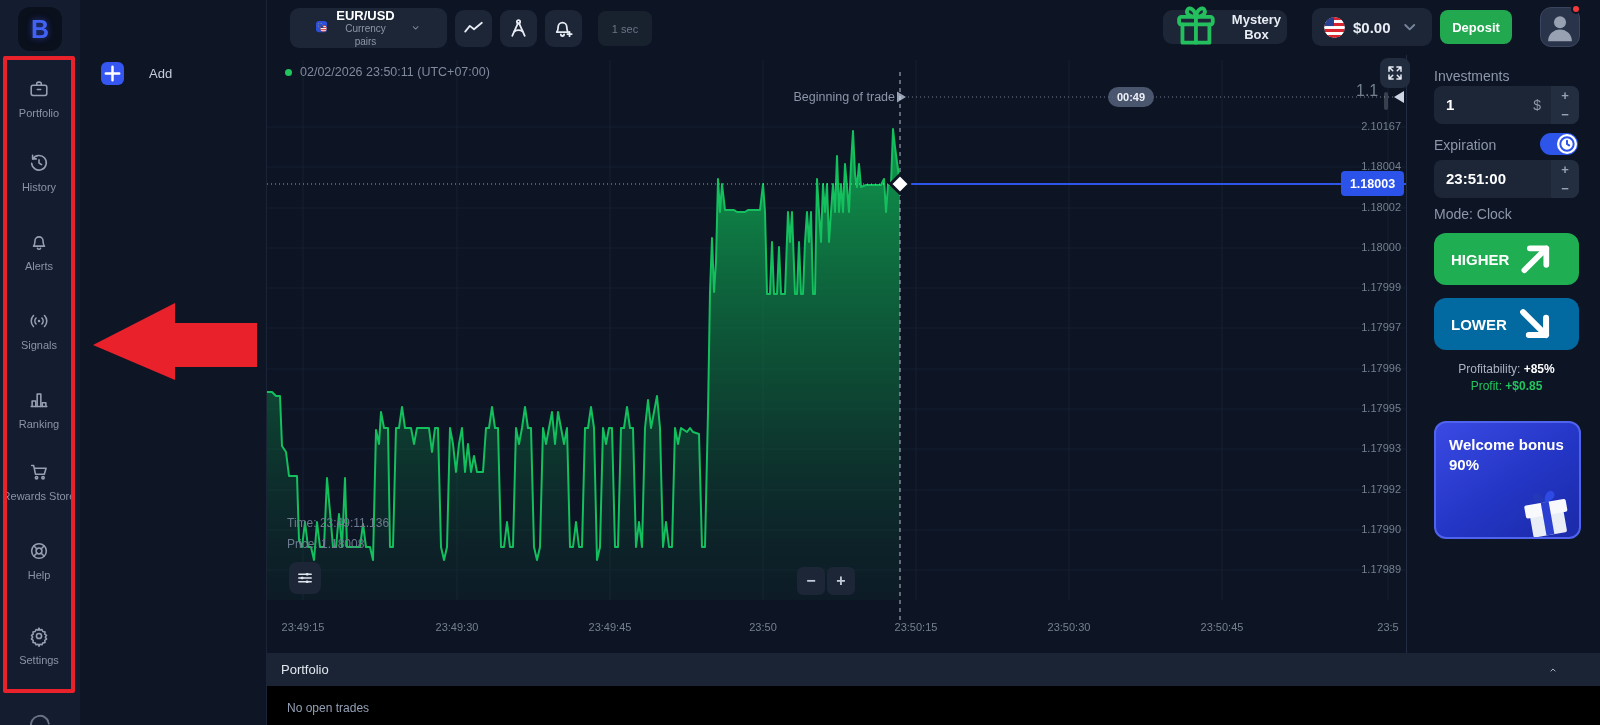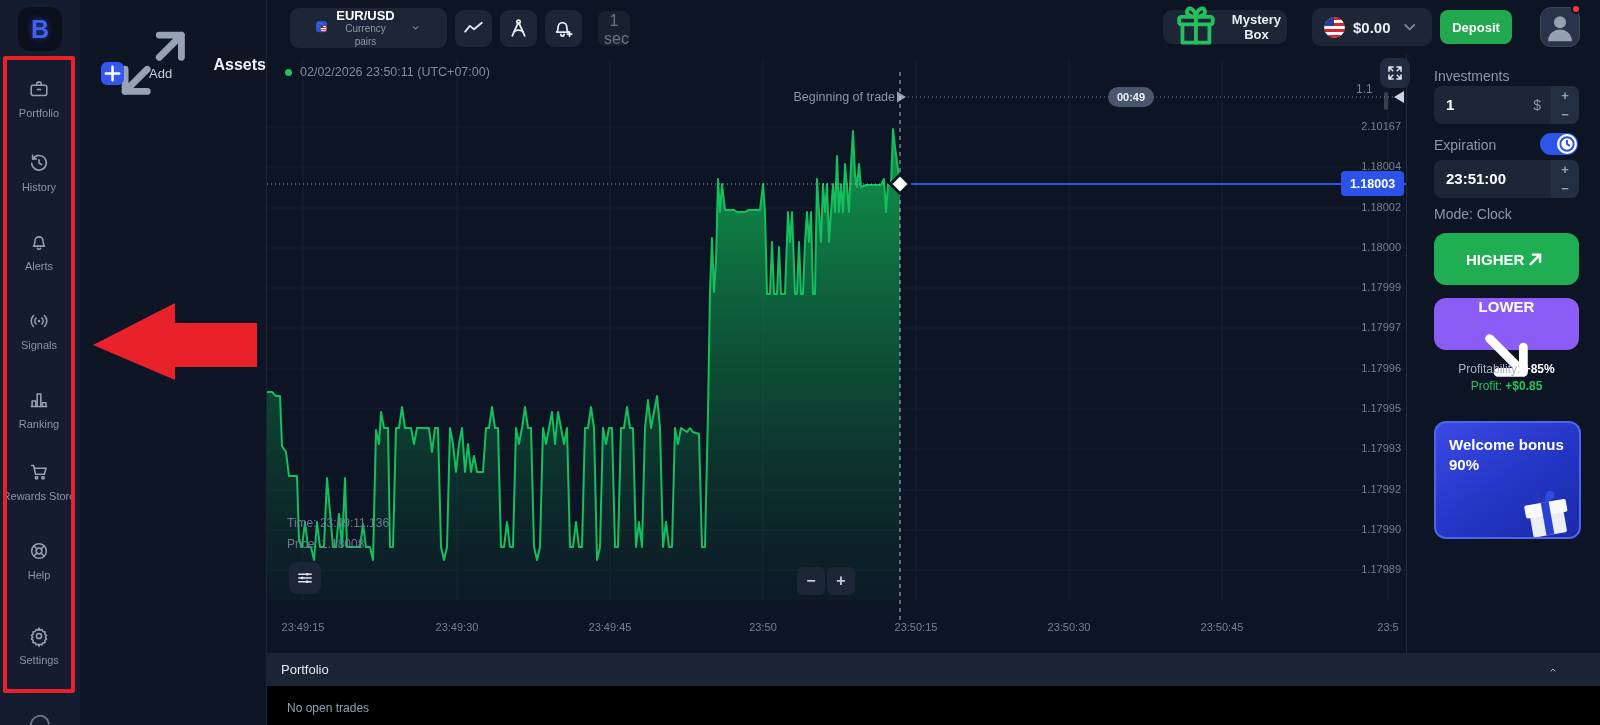--- a/index.html
+++ b/index.html
@@ -53,35 +53,35 @@
   .ov{position:absolute;z-index:6;}
   .plabel{width:62px;text-align:right;font-size:11px;color:#74808f;}
   .tlabel{width:60px;text-align:center;font-size:11px;color:#74808f;}
   .date-row{display:flex;align-items:center;gap:8px;font-size:12.5px;color:#7f8a9d;}
   .live-dot{width:7px;height:7px;border-radius:50%;background:#21c55e;}
   .begin-label{right:705px;top:90px;font-size:12.5px;color:#8b95a8;}
   .cd-badge{left:1108px;top:87px;width:46px;height:20px;border-radius:10px;background:rgba(86,97,122,.85);
             color:#eef1f8;font-size:11px;font-weight:bold;display:flex;align-items:center;justify-content:center;}
   .price-badge{left:1341px;top:171px;width:63px;height:25px;border-radius:4px;background:#2b53ea;color:#fff;
                font-size:12.5px;font-weight:bold;display:flex;align-items:center;justify-content:center;}
-  .partial-label{left:1356px;top:82px;font-size:12px;color:#74808f;}
+  .partial-label{left:1356px;top:82px;font-size:16px;color:#74808f;}
   .scroll-thumb{left:1384px;top:92px;width:4px;height:18px;border-radius:2px;background:rgba(255,255,255,.18);}
   .tooltip-line{left:287px;font-size:12px;color:#6d7a8e;}
 
   
   .btn-dark{background:#1c2636;border:none;border-radius:9px;color:#e8ecf4;cursor:pointer;}
   .icon-btn{position:absolute;top:10px;width:37px;height:37px;display:flex;align-items:center;justify-content:center;z-index:6;}
   .icon-btn svg{width:20px;height:20px;}
   .pair-btn{position:absolute;left:290px;top:8px;width:157px;height:40px;display:flex;align-items:center;gap:9px;padding:0 26px;z-index:6;}
   .pair-txt{display:flex;flex-direction:column;align-items:flex-start;line-height:13px;}
   .pair-txt b{font-size:13px;color:#fff;}
   .pair-txt small{font-size:10px;color:#8d97aa;}
   .chev svg{width:14px;height:14px;}
-  .interval-btn{position:absolute;left:598px;top:11px;width:32px;height:35px;background:#18222f;border:none;border-radius:8px;
-                color:#6a7588;font-size:16px;cursor:pointer;z-index:6;}
+  .interval-btn{position:absolute;left:598px;top:11px;width:54px;height:35px;background:#18222f;border:none;border-radius:8px;
+                color:#6a7588;font-size:11px;cursor:pointer;z-index:6;}
   .fs-btn{left:1380px;top:58px;width:30px;height:30px;border-radius:8px;background:#222c3f;z-index:7;}
   .fs-btn svg{width:16px;height:16px;}
   .sliders-btn{left:289px;top:562px;width:32px;height:32px;border-radius:8px;}
   .zoom-btn{width:28px;height:28px;top:567px;border-radius:6px;color:#c3cad8;font-size:16px;font-weight:bold;
             display:flex;align-items:center;justify-content:center;}
 
   
   .mystery-btn{position:absolute;left:1163px;top:10px;width:124px;height:34px;display:flex;align-items:center;gap:9px;
                justify-content:center;font-size:13px;font-weight:bold;z-index:6;}
   .mystery-btn svg{width:17px;height:17px;}
@@ -104,24 +104,24 @@
   .rp-input .cur{position:absolute;right:38px;top:11px;font-size:14px;color:#8d97aa;}
   .stepper{position:absolute;right:0;top:0;width:28px;height:38px;background:#232e41;border-radius:0 8px 8px 0;
            display:flex;flex-direction:column;}
   .stepper button{flex:1;background:none;border:none;color:#97a2b4;font-size:13px;font-weight:bold;cursor:pointer;padding:0;line-height:1;}
   .toggle{position:absolute;right:22px;width:38px;height:22px;border-radius:11px;background:#2e55e9;cursor:pointer;}
   .toggle .knob{position:absolute;right:1px;top:1px;width:20px;height:20px;border-radius:50%;background:#fff;
                 display:flex;align-items:center;justify-content:center;color:#2e55e9;}
   .toggle .knob svg{width:14px;height:14px;}
   .trade-btn{position:absolute;left:27px;width:145px;height:52px;border:none;border-radius:12px;color:#fff;
              font-size:15px;font-weight:bold;display:flex;align-items:center;justify-content:space-between;
-             padding:0 32px;cursor:pointer;}
+             padding:0 17px;cursor:pointer;}
   .trade-btn svg{width:18px;height:18px;}
   #higher-btn{top:178px;background:#1fae52;}
-  #lower-btn{top:243px;background:#8b5cf6;flex-direction:column;}
+  #lower-btn{top:243px;background:#0369a1;}
   .profit-row{position:absolute;left:27px;width:145px;text-align:center;font-size:12px;}
   .prof-label{color:#aab3c3;} .prof-val{color:#fff;font-weight:bold;}
   .profit-green{color:#22c55e;} .profit-green b{font-weight:bold;}
   .bonus-card{position:absolute;left:27px;top:366px;width:147px;height:118px;border:2px solid #4f63ee;border-radius:12px;
               background:linear-gradient(145deg,#3a4ae4 0%,#2335c4 55%,#1b2aa8 100%);overflow:hidden;cursor:pointer;}
   .bonus-card .t{margin:12px 0 0 13px;font-size:15px;font-weight:bold;color:#fff;line-height:20px;}
   .bonus-gift{position:absolute;right:-2px;bottom:-6px;width:66px;height:62px;}
 
   
   .pf-title{font-size:13px;color:#e2e7ef;}
@@ -220,26 +220,20 @@
             </svg></span><div class="side-label">Settings</div></div>
       </nav>
     <div class="side-partial"></div>
   </aside>
   <div id="highlight-box"></div>
   <svg id="highlight-arrow" width="170" height="88" viewBox="0 0 170 88">
     <polygon points="3,47 85,5 85,25 167,25 167,69 85,69 85,82" fill="#e8212b"></polygon>
   </svg>
 
   <section id="assets-panel" class="panel">
-    <div class="assets-head">
-      <span class="ic" style="color:#97a2b4;"><svg viewBox="0 0 24 24" fill="none" stroke="currentColor" stroke-width="1.7" stroke-linecap="round" stroke-linejoin="round" style="width: 100%; height: 100%;">
-            <path d="M13.5 5H19v5.5M19 5l-5.5 5.5M10.5 19H5v-5.5M5 19l5.5-5.5"></path>
-          </svg></span>
-      <span class="assets-title">Assets</span>
-    </div>
     <div class="add-row">
       <button class="add-btn">
           <span style="color:#fff;display:flex;">
             <svg viewBox="0 0 24 24" fill="none" stroke="currentColor" stroke-width="2.6" stroke-linecap="round" style="width: 100%; height: 100%;">
               <path d="M12 5v14M5 12h14"></path>
             </svg>
           </span>
         </button>
       <span class="add-label">Add</span>
     </div>

